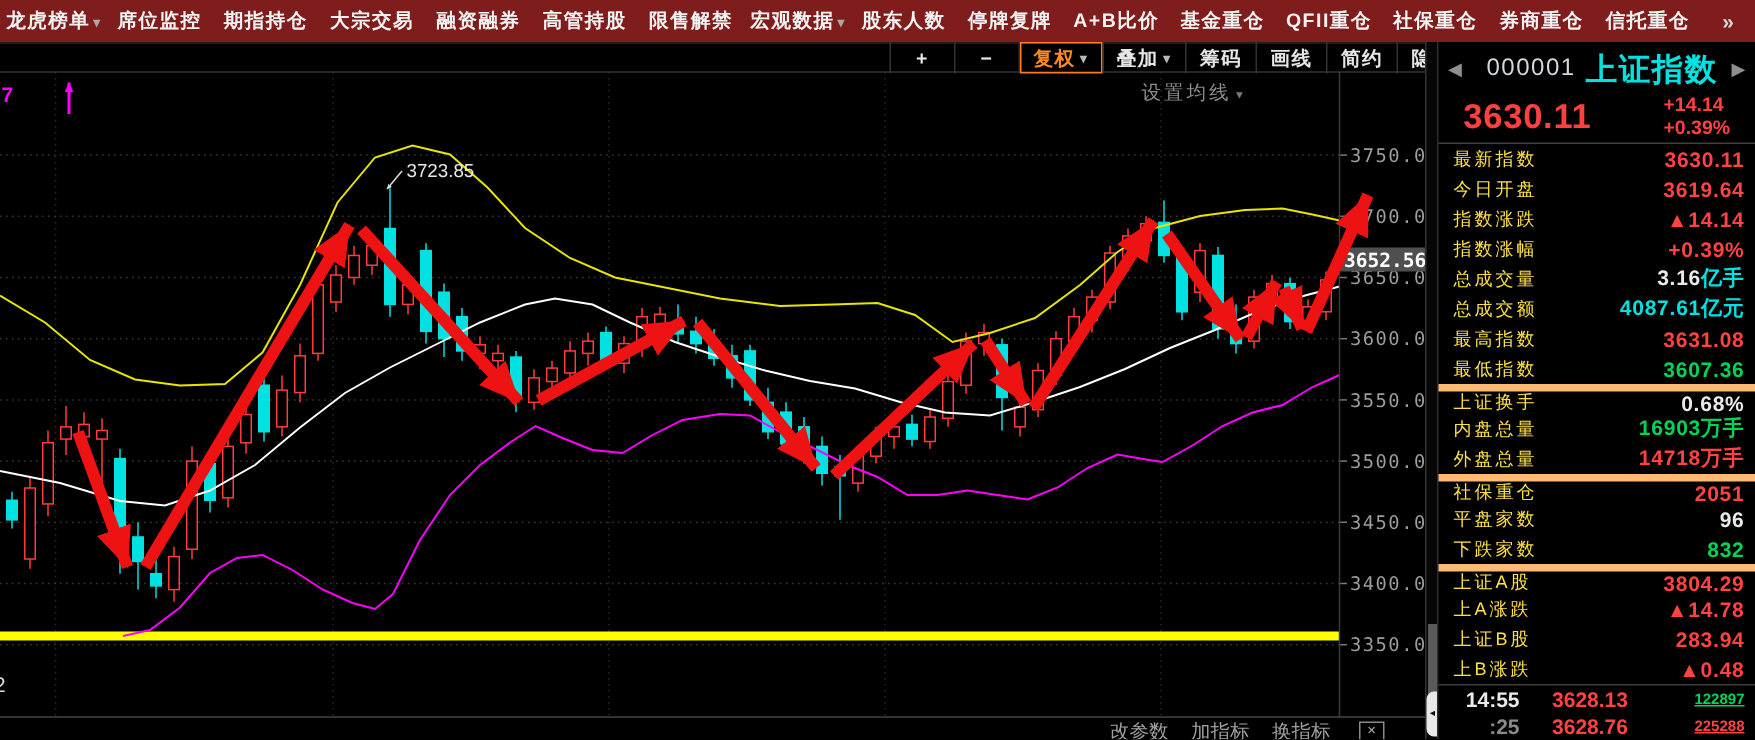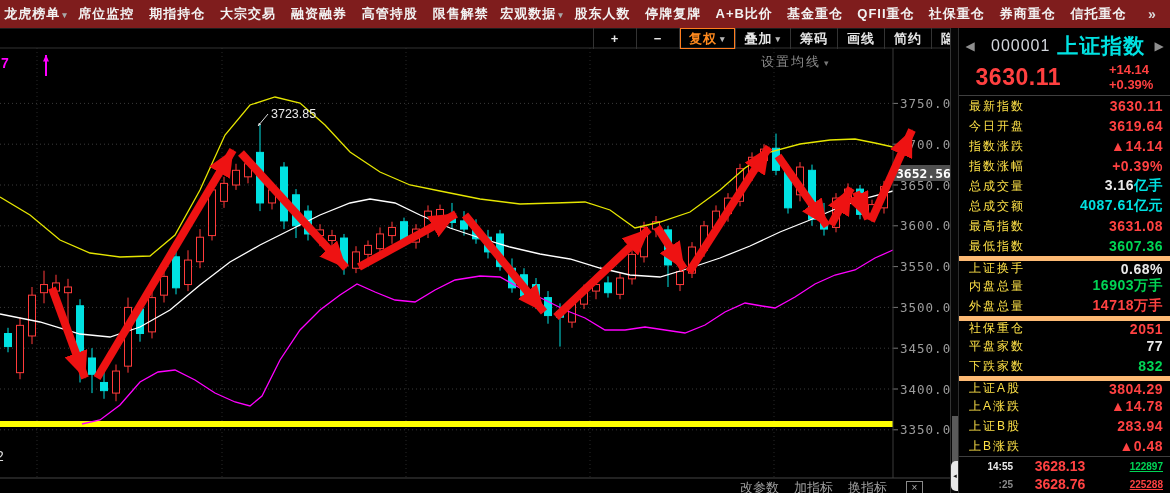--- a/index.html
+++ b/index.html
@@ -53,21 +53,21 @@
   .quote-rows{}
   .q-row{height:20px;display:flex;align-items:center;justify-content:space-between;
          padding:0 7px 0 10px;box-sizing:border-box;}
   .q-row.sep{border-top:5px solid #fdba74;}
   .q-label{color:#fde047;font-size:12px;letter-spacing:2px;white-space:nowrap;}
   .q-value{font-size:14px;font-weight:bold;white-space:nowrap;letter-spacing:0.5px;}
   .c-red{color:#ff4242;} .c-green{color:#00d455;} .c-white{color:#eaeaea;} .c-cyan{color:#00e0e0;}
   .c-dim{color:#8a8a8a;}
   .ticker{border-top:1px solid #3f3f3f;}
   .t-row{height:18px;display:flex;align-items:center;padding:0 7px 0 6px;box-sizing:border-box;}
-  .t-time{width:48px;text-align:right;font-size:10px;font-weight:bold;}
+  .t-time{width:48px;text-align:right;font-size:14px;font-weight:bold;}
   .t-price{flex:1;text-align:center;font-size:14px;font-weight:bold;}
   .t-vol{width:56px;text-align:right;font-size:10px;font-weight:bold;text-decoration:underline;}
 </style>
 </head>
 <body>
 
 <div class="screen">
 
   <svg id="chart-svg" width="1170" height="493">
       <defs>
@@ -423,21 +423,21 @@
         <div class="q-row">
           <span class="q-label">外盘总量</span>
           <span class="q-value c-red">14718<span class="q-value c-red">万手</span></span>
         </div>
         <div class="q-row sep">
           <span class="q-label">社保重仓</span>
           <span class="q-value c-red">2051</span>
         </div>
         <div class="q-row">
           <span class="q-label">平盘家数</span>
-          <span class="q-value c-white">77</span>
+          <span class="q-value c-white">96</span>
         </div>
         <div class="q-row">
           <span class="q-label">下跌家数</span>
           <span class="q-value c-green">832</span>
         </div>
         <div class="q-row sep">
           <span class="q-label">上证A股</span>
           <span class="q-value c-red">3804.29</span>
         </div>
         <div class="q-row">

